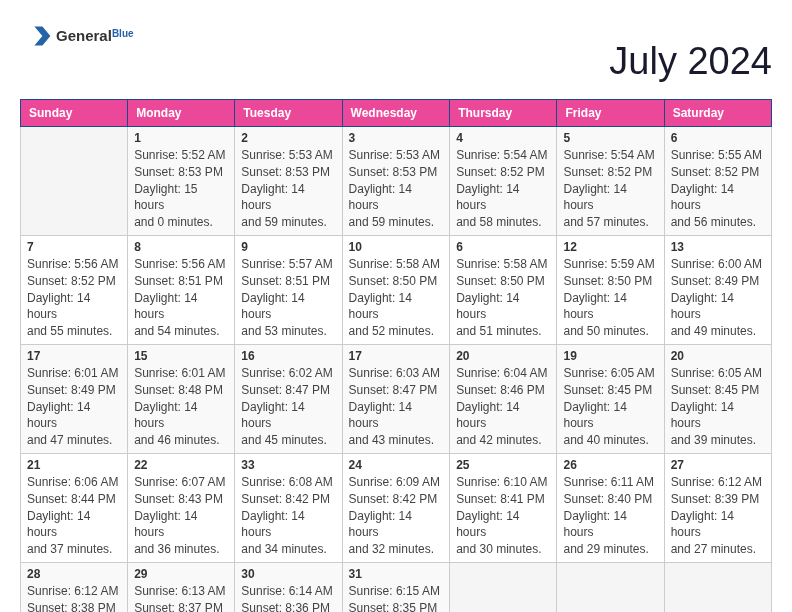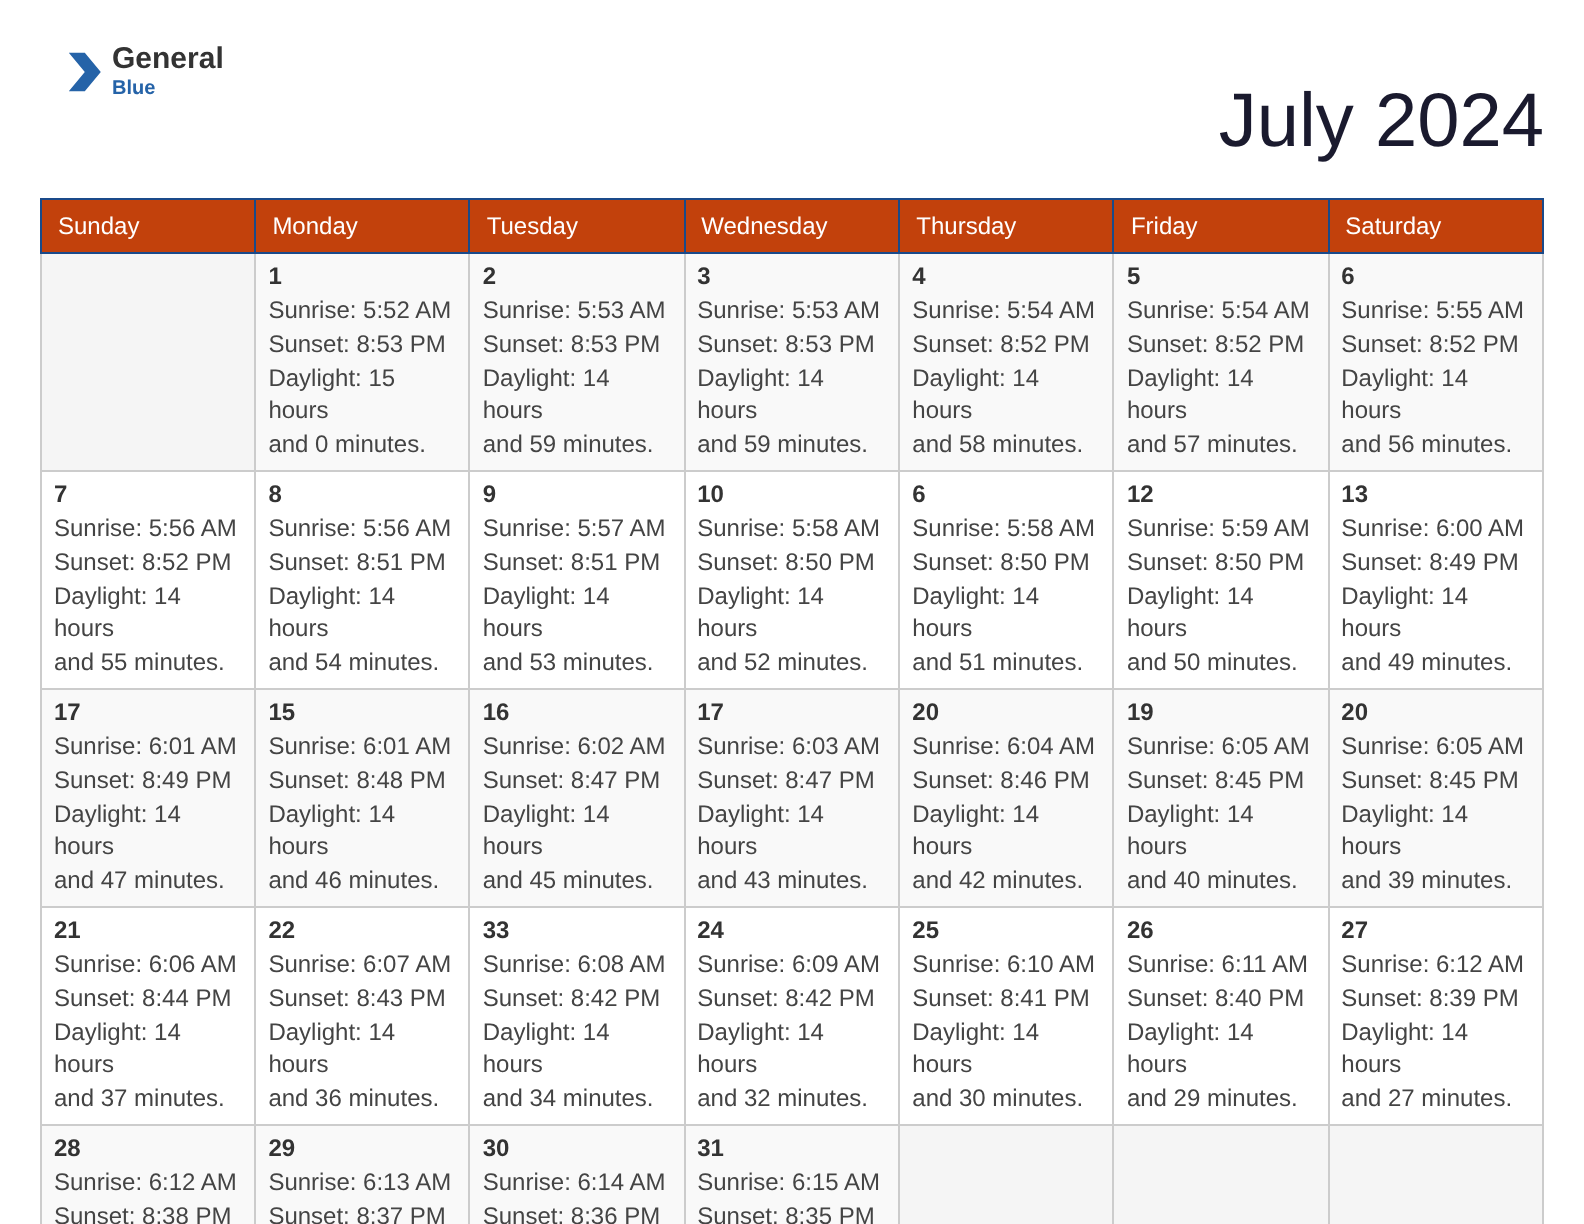--- a/index.html
+++ b/index.html
@@ -16,21 +16,21 @@
       align-items: flex-start;
       margin-bottom: 16px;
     }
     .logo {
       display: flex;
       align-items: center;
       gap: 4px;
     }
     .logo-text {
       display: flex;
-      flex-direction: column;
+      flex-direction: row;
       line-height: 1.1;
     }
     .logo-general {
       font-size: 15px;
       font-weight: bold;
       color: #333;
     }
     .logo-blue {
       font-size: 10px;
       font-weight: bold;
@@ -52,26 +52,26 @@
     .location-title {
       font-size: 15px;
       color: #333;
     }
     table {
       width: 100%;
       border-collapse: collapse;
       font-size: 11px;
     }
     thead tr th {
-      background-color: #c2410c;
+      background-color: #ec4899;
       color: #fff;
       text-align: left;
       padding: 6px 8px;
       font-size: 12px;
-      font-weight: normal;
+      font-weight: bold;
       border: 1px solid #1a4a8a;
     }
     tbody tr td {
       border: 1px solid #ccc;
       vertical-align: top;
       padding: 4px 6px;
       height: 80px;
       width: 108px;
     }
     tbody tr:nth-child(odd) td {

